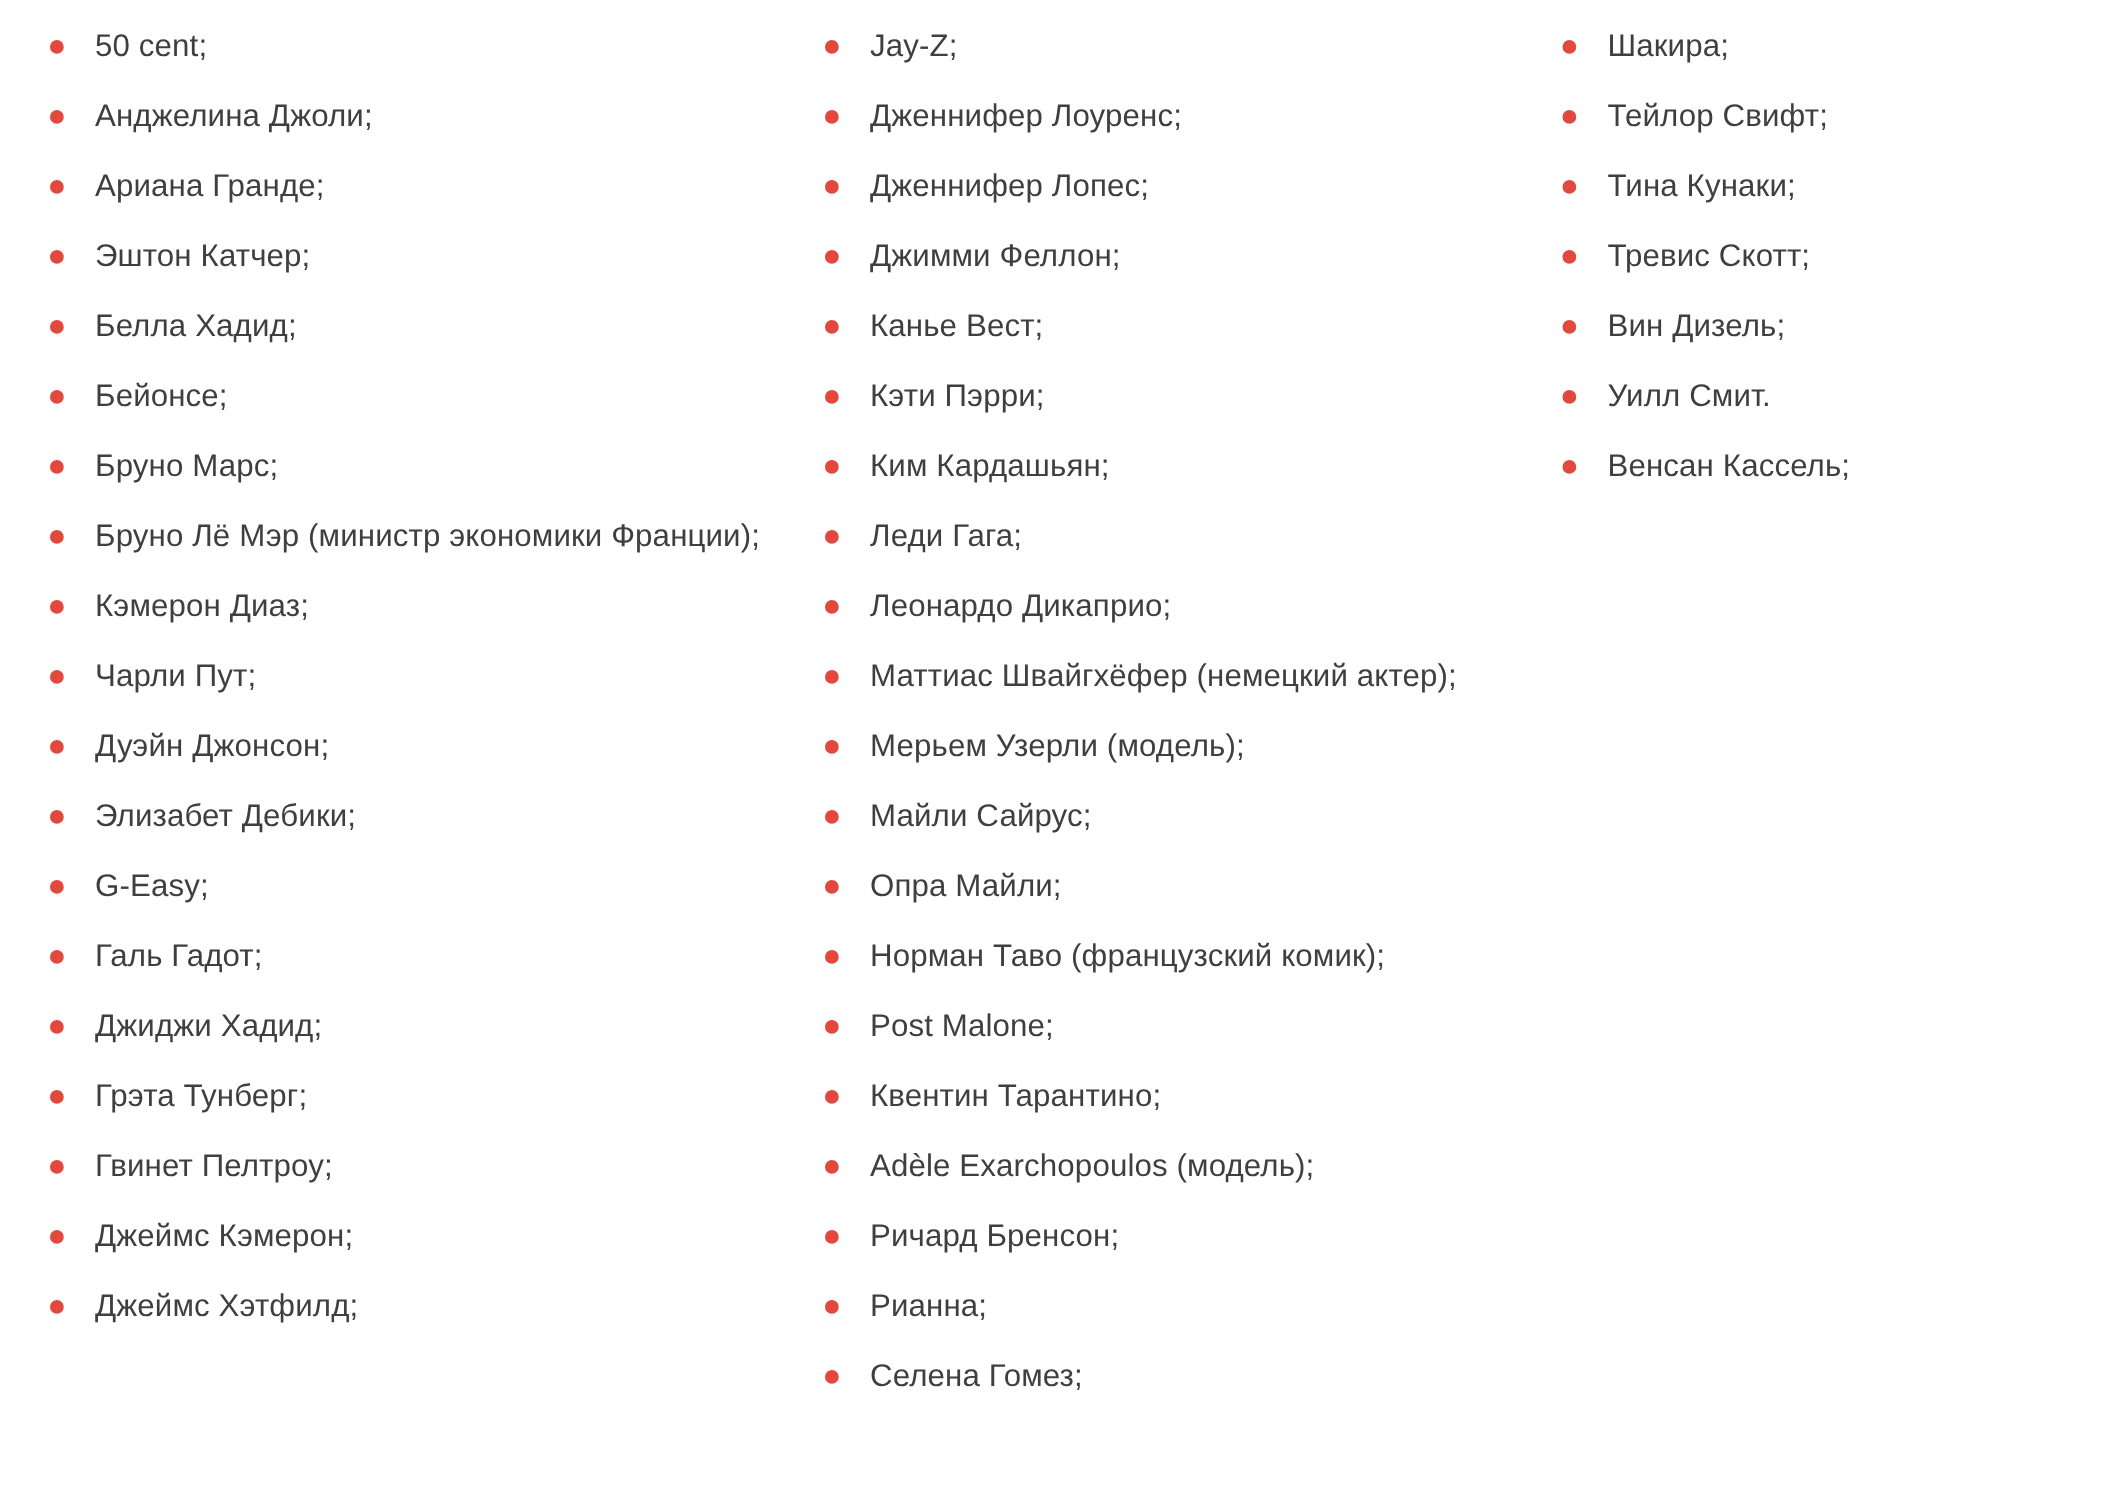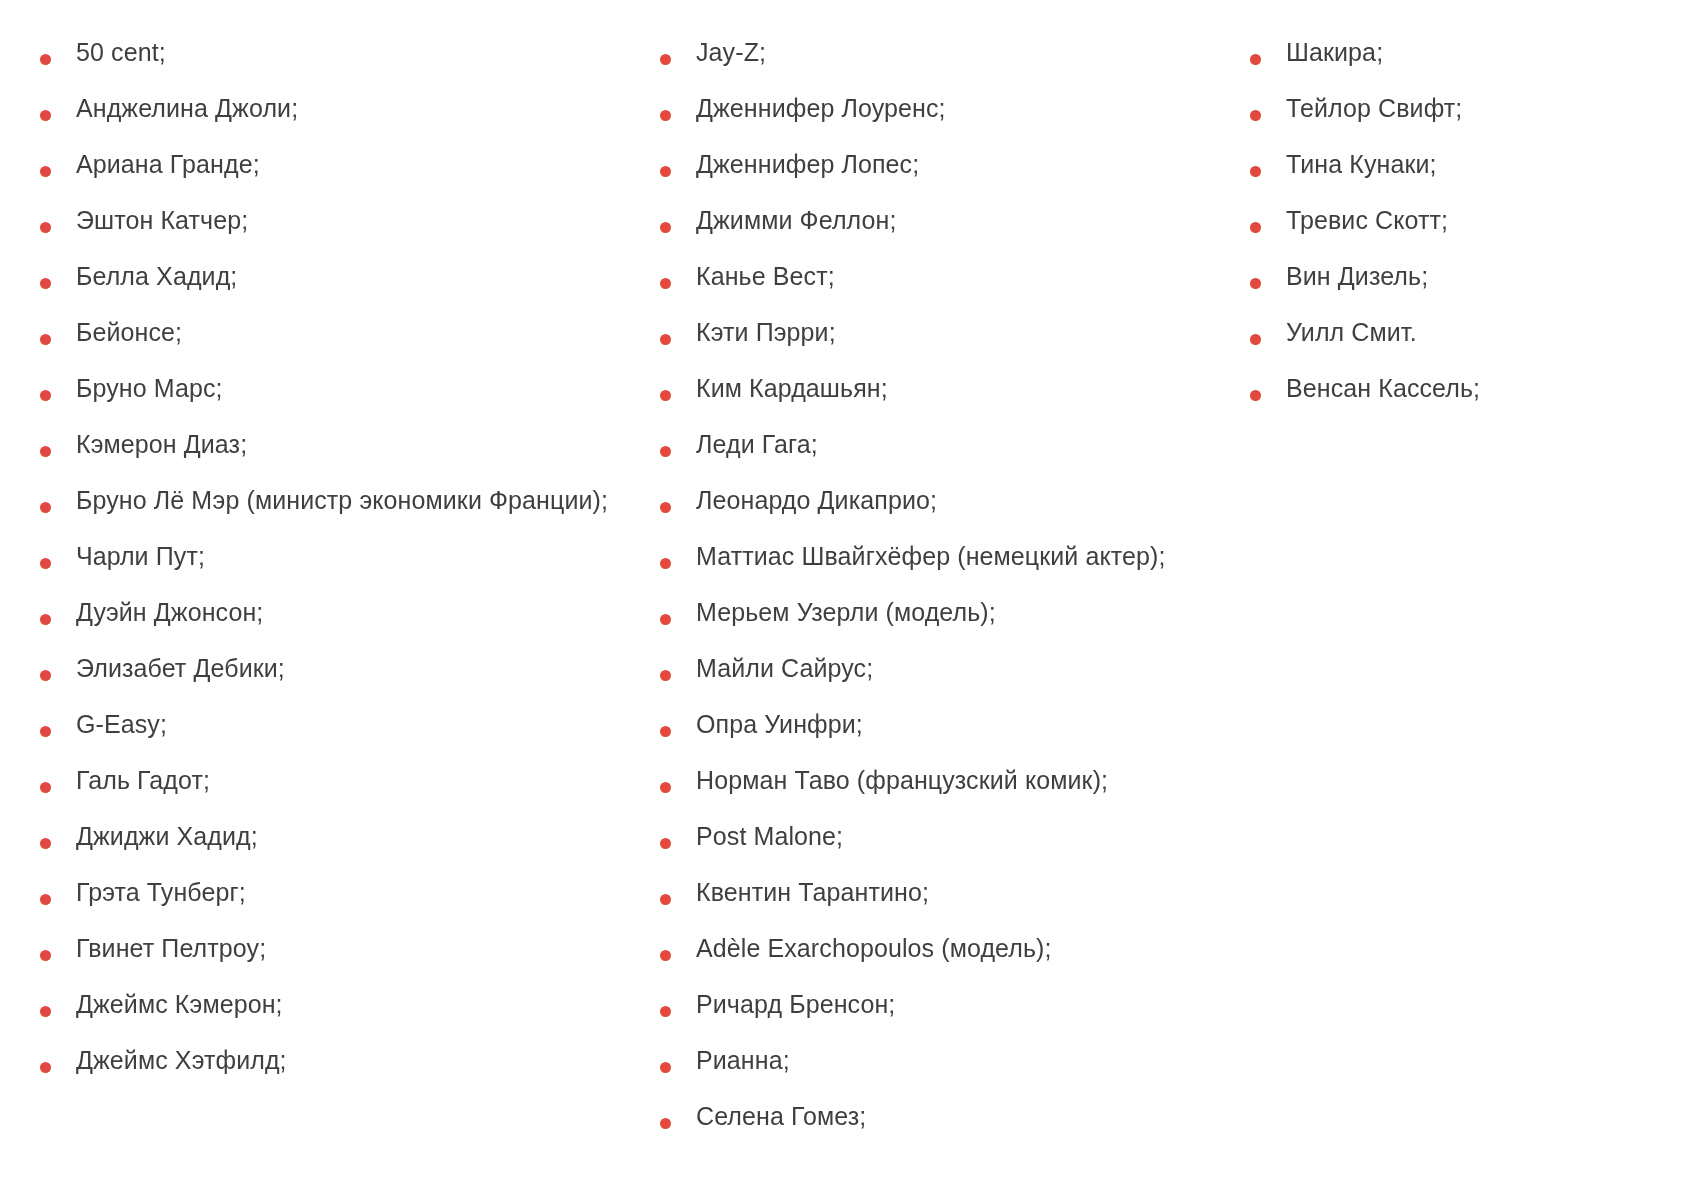--- a/index.html
+++ b/index.html
@@ -21,21 +21,21 @@
   }
   ul.col{
     list-style:none;
   }
   ul.col.c1{width:620px;}
   ul.col.c2{width:590px;}
   ul.col.c3{width:450px;}
   li.item{
     height:56px;
     display:flex;
-    align-items:flex-end;
+    align-items:center;
     white-space:nowrap;
   }
   .dot{
     flex:0 0 auto;
     width:11px;height:11px;
     border-radius:50%;
     background:var(--bullet-color);
     margin-right:25px;
     margin-top:1px;
   }
@@ -83,30 +83,30 @@
         <span class="txt">Бейонсе;</span>
       </li>
 
       <li class="item">
         <span class="dot"></span>
         <span class="txt">Бруно Марс;</span>
       </li>
 
       <li class="item">
         <span class="dot"></span>
+        <span class="txt">Бруно Лё Мэр (министр экономики Франции);</span>
+      </li>
+
+      <li class="item">
+        <span class="dot"></span>
         <span class="txt">Кэмерон Диаз;</span>
       </li>
 
       <li class="item">
         <span class="dot"></span>
-        <span class="txt">Бруно Лё Мэр (министр экономики Франции);</span>
-      </li>
-
-      <li class="item">
-        <span class="dot"></span>
         <span class="txt">Чарли Пут;</span>
       </li>
 
 
       <li class="item">
         <span class="dot"></span>
         <span class="txt">Дуэйн Джонсон;</span>
       </li>
 
       <li class="item">
@@ -209,21 +209,21 @@
         <span class="txt">Мерьем Узерли (модель);</span>
       </li>
 
       <li class="item">
         <span class="dot"></span>
         <span class="txt">Майли Сайрус;</span>
       </li>
 
       <li class="item">
         <span class="dot"></span>
-        <span class="txt">Опра Уинфри;</span>
+        <span class="txt">Опра Майли;</span>
       </li>
 
       <li class="item">
         <span class="dot"></span>
         <span class="txt">Норман Таво (французский комик);</span>
       </li>
 
       <li class="item">
         <span class="dot"></span>
         <span class="txt">Post Malone;</span>

